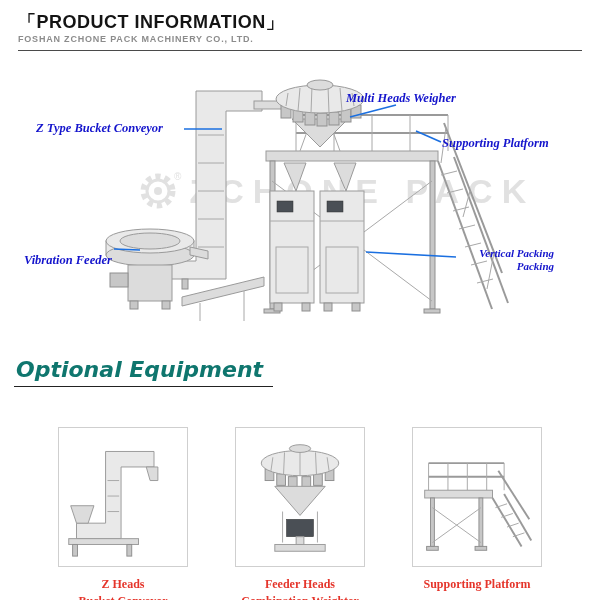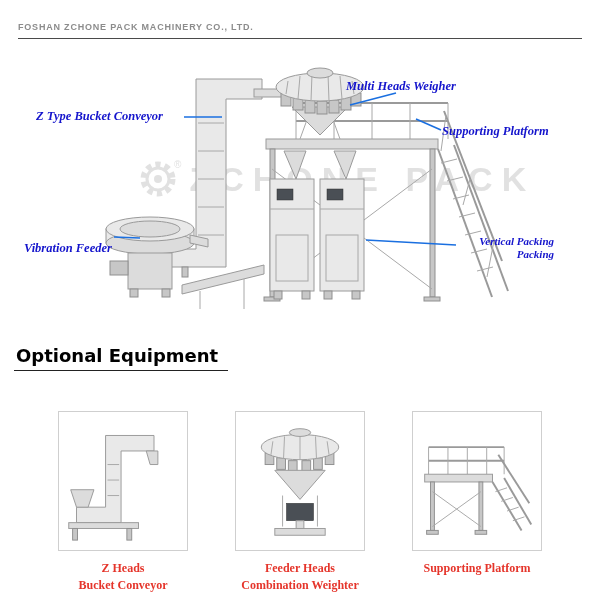--- a/index.html
+++ b/index.html
@@ -4,21 +4,21 @@
 <style>
   * { margin: 0; padding: 0; box-sizing: border-box; }
   html, body { width: 600px; height: 600px; background: #ffffff; overflow: hidden; }
   body { font-family: "Liberation Sans", sans-serif; color: #111; }
 
   .page { position: relative; width: 600px; height: 600px; background: #fff; }
 
   
   .hdr { padding: 10px 18px 0 18px; }
   .hdr-title { font-size: 18px; font-weight: bold; letter-spacing: 0.5px; color: #141414; }
-  .hdr-company { margin-top: 12px; font-size: 9px; font-weight: bold; letter-spacing: 0.8px; color: #8c8c8c; }
+  .hdr-company { margin-top: 0; font-size: 9px; font-weight: bold; letter-spacing: 0.8px; color: #8c8c8c; }
   .hdr-divider { margin-top: 6px; border: 0; border-top: 1px solid #4a4a4a; width: 100%; }
 
   
   .diagram { position: relative; width: 600px; height: 300px; }
   .machine-art { position: absolute; left: 0; top: 0; width: 600px; height: 300px; }
 
   .dlabel { position: absolute; font-family: "Liberation Serif", serif; font-style: italic; font-weight: bold;
             color: var(--label-blue, #1414cc); font-size: 12.5px; white-space: nowrap; line-height: 1.15; }
   .dlabel.small { font-size: 11px; white-space: normal; text-align: center; }
 
@@ -33,36 +33,37 @@
   
   .steel { fill: #e9e9e9; stroke: #9a9a9a; stroke-width: 1; }
   .steel-mid { fill: #dcdcdc; stroke: #9a9a9a; stroke-width: 1; }
   .steel-dark { fill: #c7c7c7; stroke: #8f8f8f; stroke-width: 1; }
   .frameln { stroke: #9a9a9a; stroke-width: 2; fill: none; }
   .thinln { stroke: #a8a8a8; stroke-width: 1; fill: none; }
   .screen { fill: #4a4f55; stroke: #333; stroke-width: 0.5; }
 
   
   .optional { padding: 6px 14px 0 14px; }
-  .opt-title { display: inline-block; font-family: "DejaVu Sans", sans-serif; font-weight: bold;
-               font-size: 18px; color: #000000; padding: 0 10px 4px 2px; border-bottom: 1.5px solid #222; }
+  .opt-title { display: inline-block; font-family: "DejaVu Sans", sans-serif; font-style: italic; font-weight: bold;
+               font-size: 22px; color: #0f766e; padding: 0 10px 4px 2px; border-bottom: 1.5px solid #222; }
   .cards { display: flex; justify-content: space-between; padding: 0 44px; margin-top: 40px; }
   .card-wrap { width: 130px; display: flex; flex-direction: column; align-items: center; }
   .card { width: 130px; height: 140px; border: 1px solid #cfcfcf; background: #fff;
           display: flex; align-items: center; justify-content: center; }
   .card svg { width: 124px; height: 134px; }
   .caption { margin-top: 9px; text-align: center; font-family: "Liberation Serif", serif; font-weight: bold;
              font-size: 12px; color: var(--caption-red, #e5352b); line-height: 1.45; }
 </style>
 </head>
 <body>
 
 <div class="page">
 
   <div class="hdr">
+    <div class="hdr-title">「PRODUCT INFORMATION」</div>
     <div class="hdr-company">FOSHAN ZCHONE PACK MACHINERY CO., LTD.</div>
     <hr class="hdr-divider">
   </div>
 
   <div class="diagram">
 
     <div class="watermark">
       <svg width="40" height="40" viewBox="0 0 40 40">
         <circle cx="20" cy="20" r="14" fill="none" stroke="#c9c9c9" stroke-width="7" stroke-dasharray="5 4"></circle>
         <circle cx="20" cy="20" r="11" fill="none" stroke="#c9c9c9" stroke-width="3"></circle>

